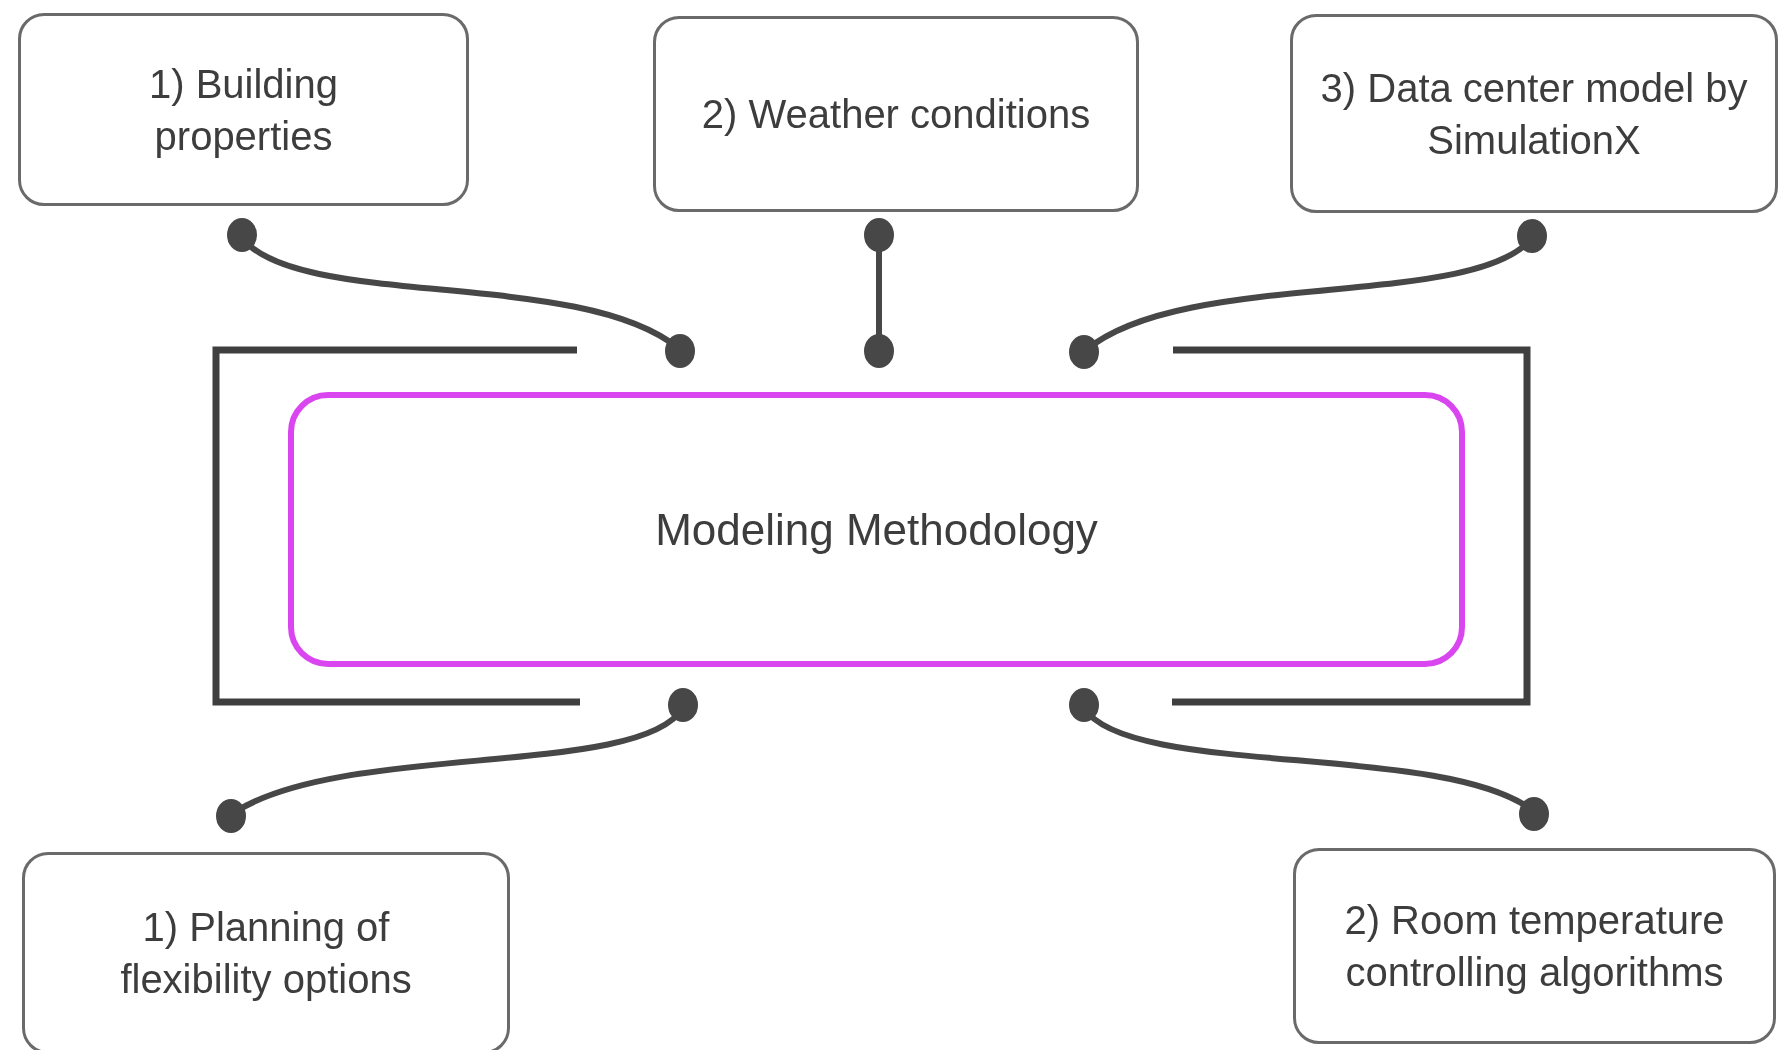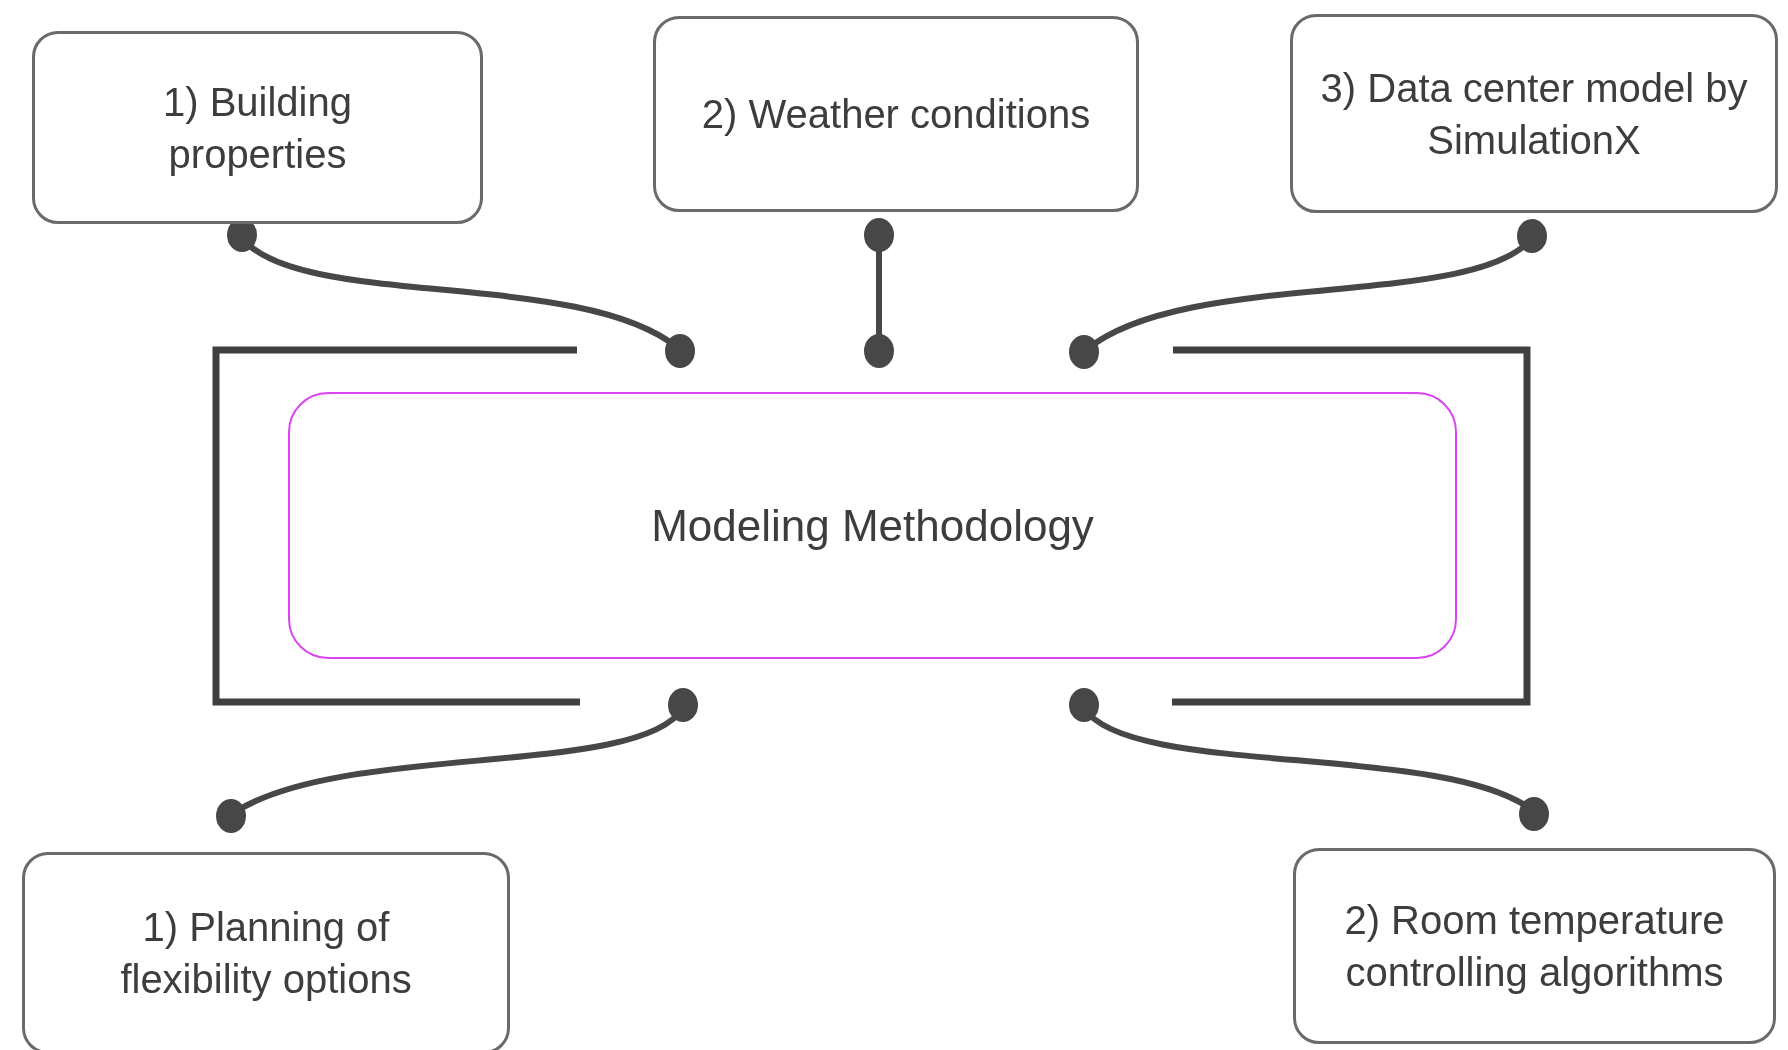--- a/index.html
+++ b/index.html
@@ -23,32 +23,32 @@
     border-radius: 26px;
     display: flex;
     align-items: center;
     justify-content: center;
     text-align: center;
     color: #3d3d3d;
     font-size: 40px;
     line-height: 1.3;
   }
   .node .label { display: inline-block; }
-  #node-building   { left: 32px;   top: 13px;  width: 445px; height: 187px; margin-top: 18px; }
+  #node-building   { left: 18px;   top: 13px;  width: 445px; height: 187px; }
   #node-weather    { left: 653px;  top: 16px;  width: 480px; height: 190px; }
   #node-datacenter { left: 1290px; top: 14px;  width: 482px; height: 193px; }
   #node-room       { left: 1293px; top: 848px; width: 477px; height: 190px; }
   #node-planning   { left: 22px;   top: 852px; width: 482px; height: 196px; }
   #node-building .label   { max-width: 260px; }
   #node-datacenter .label { max-width: 430px; }
   #node-room .label       { max-width: 455px; }
   #node-planning .label   { max-width: 345px; }
   #node-center {
     left: 288px; top: 392px; width: 1165px; height: 263px;
-    border: 2px solid #d946ef;
+    border: 6px solid #d946ef;
     border-radius: 40px;
     font-size: 44px;
   }
 </style>
 </head>
 <body>
 
 <div class="canvas">
 
   <svg class="connector-layer" viewBox="0 0 1788 1050" xmlns="http://www.w3.org/2000/svg">

